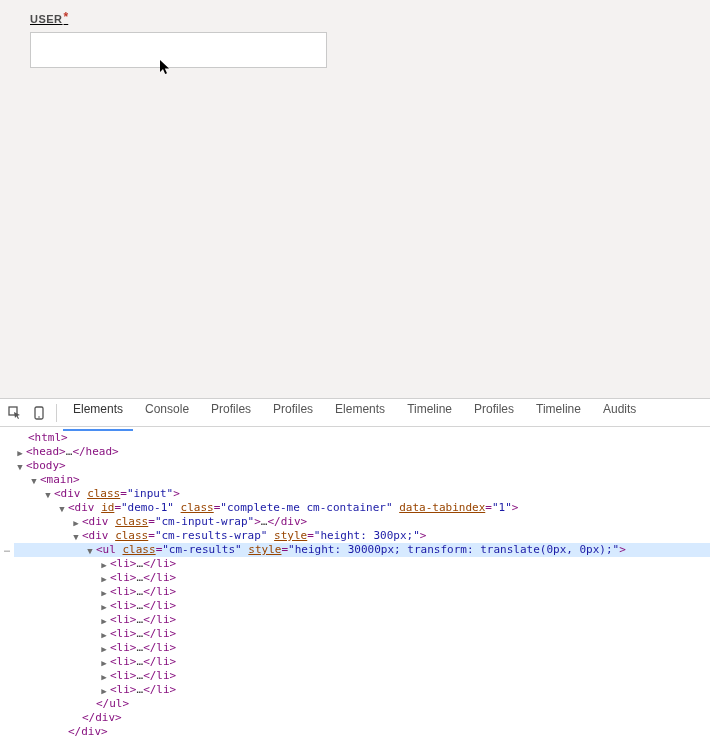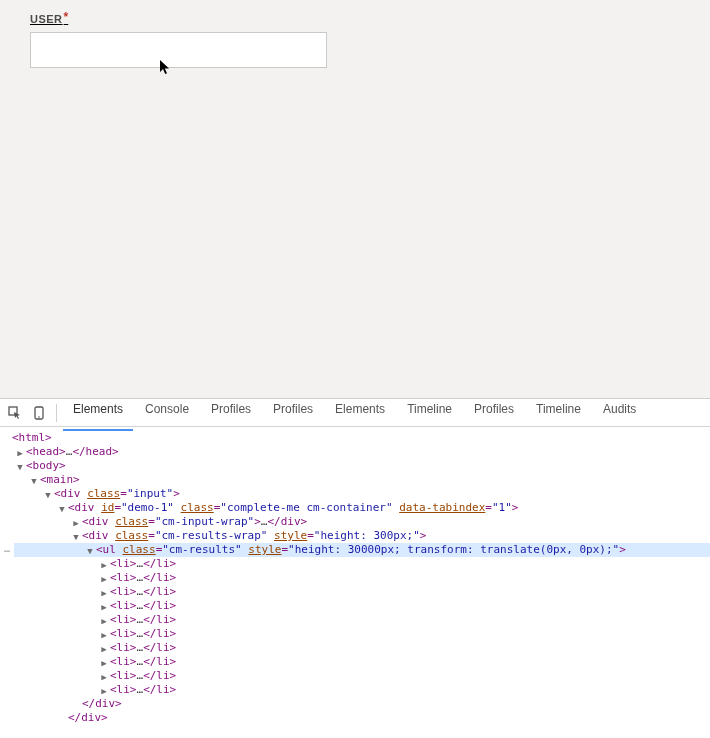--- a/index.html
+++ b/index.html
@@ -106,21 +106,21 @@
   }
   .tw {
     position: absolute;
     left: -11px;
     top: 1px;
     font-size: 9px;
     color: #6e6e6e;
     width: 10px;
     text-align: center;
   }
-  .indent-0 { margin-left: 12px; }
+  .indent-0 { margin-left: 28px; }
   .indent-1 { margin-left: 26px; }
   .indent-2 { margin-left: 40px; }
   .indent-3 { margin-left: 54px; }
   .indent-4 { margin-left: 68px; }
   .indent-5 { margin-left: 82px; }
   .indent-6 { margin-left: 96px; }
 
   .p  { color: #881280; }
   .an { color: #994500; text-decoration: underline; }
   .av { color: #1a1aa6; }
@@ -201,16 +201,17 @@
         <div class="row" style="margin-left:110px"><span class="tw">▶</span><span><span class="p">&lt;li&gt;</span><span class="tx">…</span><span class="p">&lt;/li&gt;</span></span></div>
         <div class="row" style="margin-left:110px"><span class="tw">▶</span><span><span class="p">&lt;li&gt;</span><span class="tx">…</span><span class="p">&lt;/li&gt;</span></span></div>
         <div class="row" style="margin-left:110px"><span class="tw">▶</span><span><span class="p">&lt;li&gt;</span><span class="tx">…</span><span class="p">&lt;/li&gt;</span></span></div>
         <div class="row" style="margin-left:110px"><span class="tw">▶</span><span><span class="p">&lt;li&gt;</span><span class="tx">…</span><span class="p">&lt;/li&gt;</span></span></div>
         <div class="row" style="margin-left:110px"><span class="tw">▶</span><span><span class="p">&lt;li&gt;</span><span class="tx">…</span><span class="p">&lt;/li&gt;</span></span></div>
         <div class="row" style="margin-left:110px"><span class="tw">▶</span><span><span class="p">&lt;li&gt;</span><span class="tx">…</span><span class="p">&lt;/li&gt;</span></span></div>
         <div class="row" style="margin-left:110px"><span class="tw">▶</span><span><span class="p">&lt;li&gt;</span><span class="tx">…</span><span class="p">&lt;/li&gt;</span></span></div>
         <div class="row" style="margin-left:110px"><span class="tw">▶</span><span><span class="p">&lt;li&gt;</span><span class="tx">…</span><span class="p">&lt;/li&gt;</span></span></div>
         <div class="row" style="margin-left:110px"><span class="tw">▶</span><span><span class="p">&lt;li&gt;</span><span class="tx">…</span><span class="p">&lt;/li&gt;</span></span></div>
       </div>
+    <div class="row indent-6"><span class="p">&lt;/ul&gt;</span></div>
     <div class="row indent-5"><span class="p">&lt;/div&gt;</span></div>
     <div class="row indent-4"><span class="p">&lt;/div&gt;</span></div>
   </div>
 </div>
 
 </body></html>

